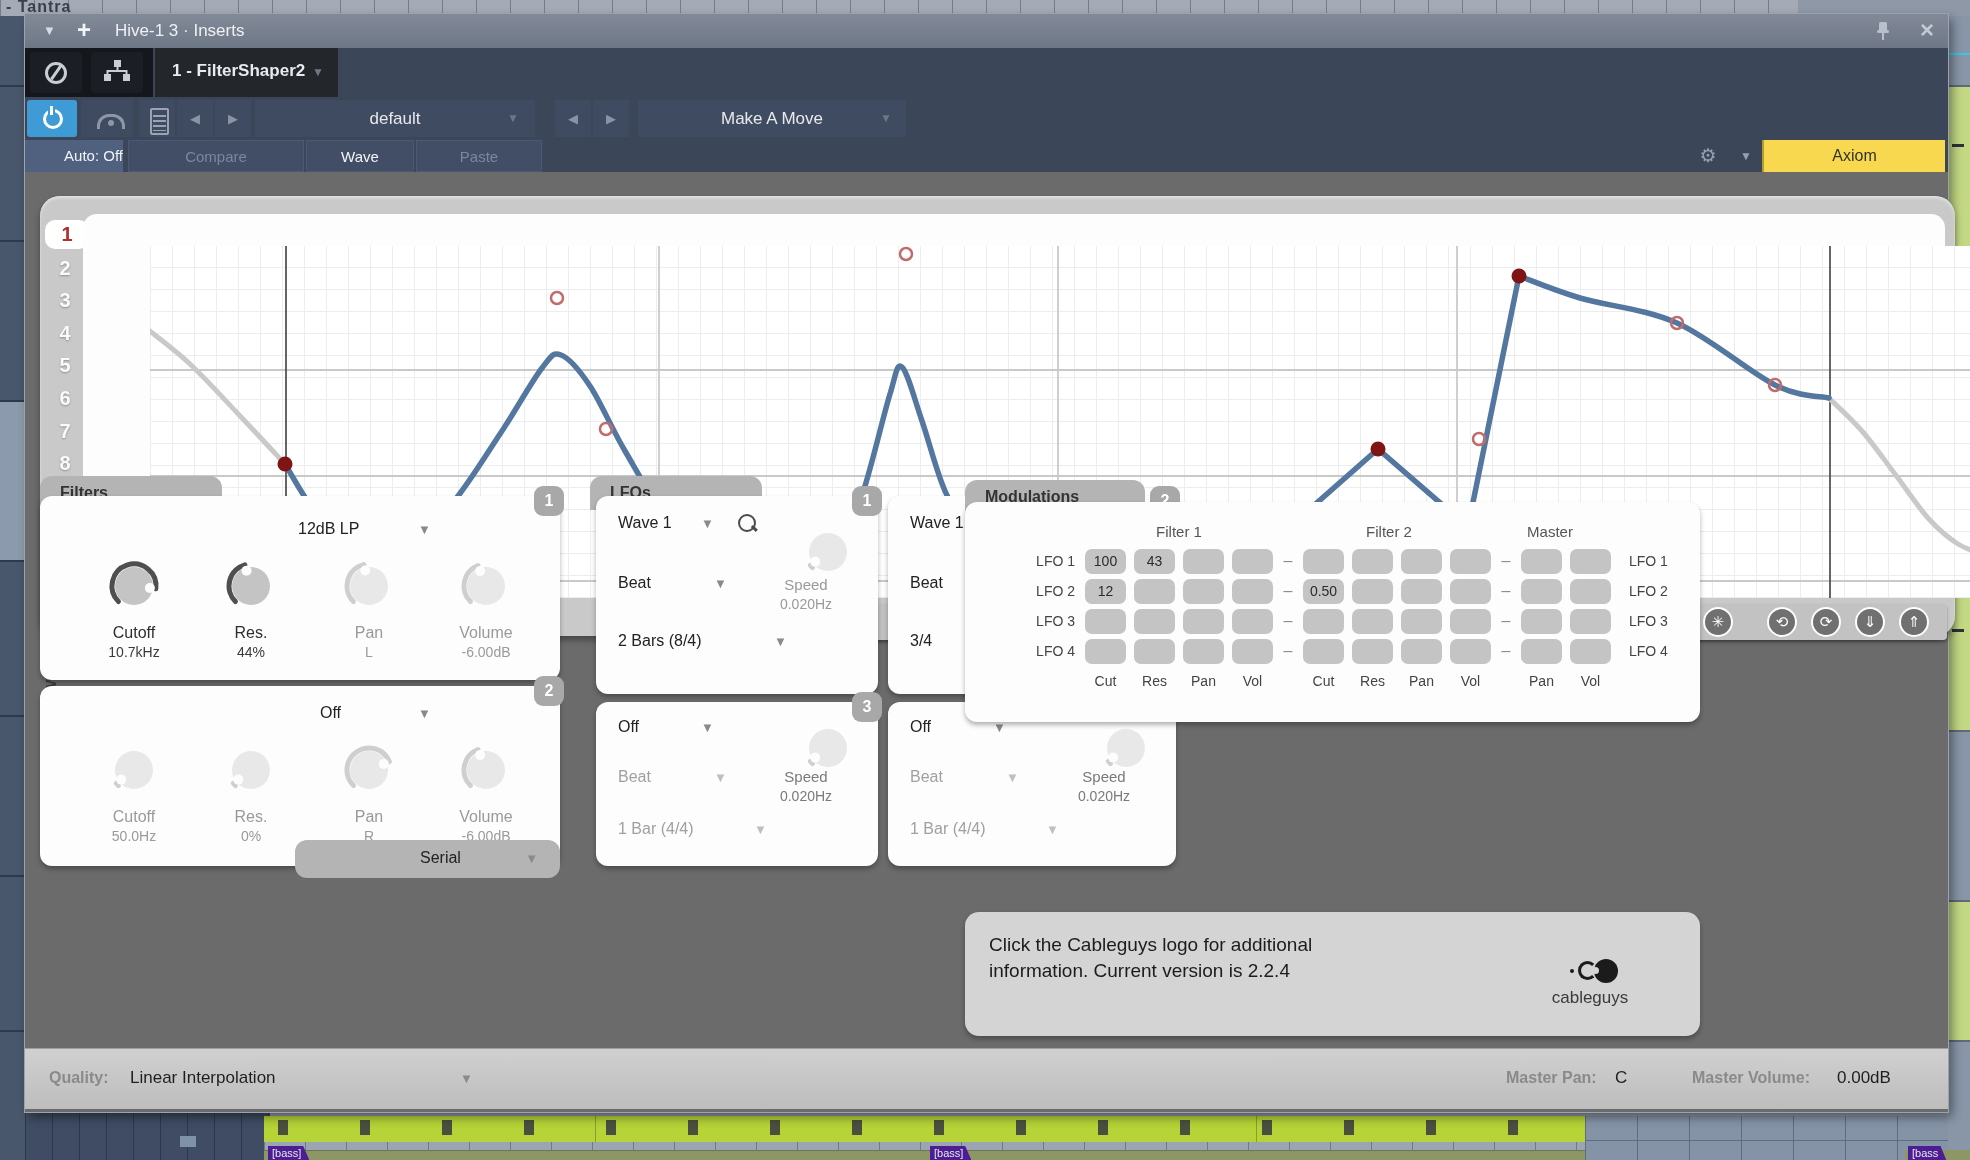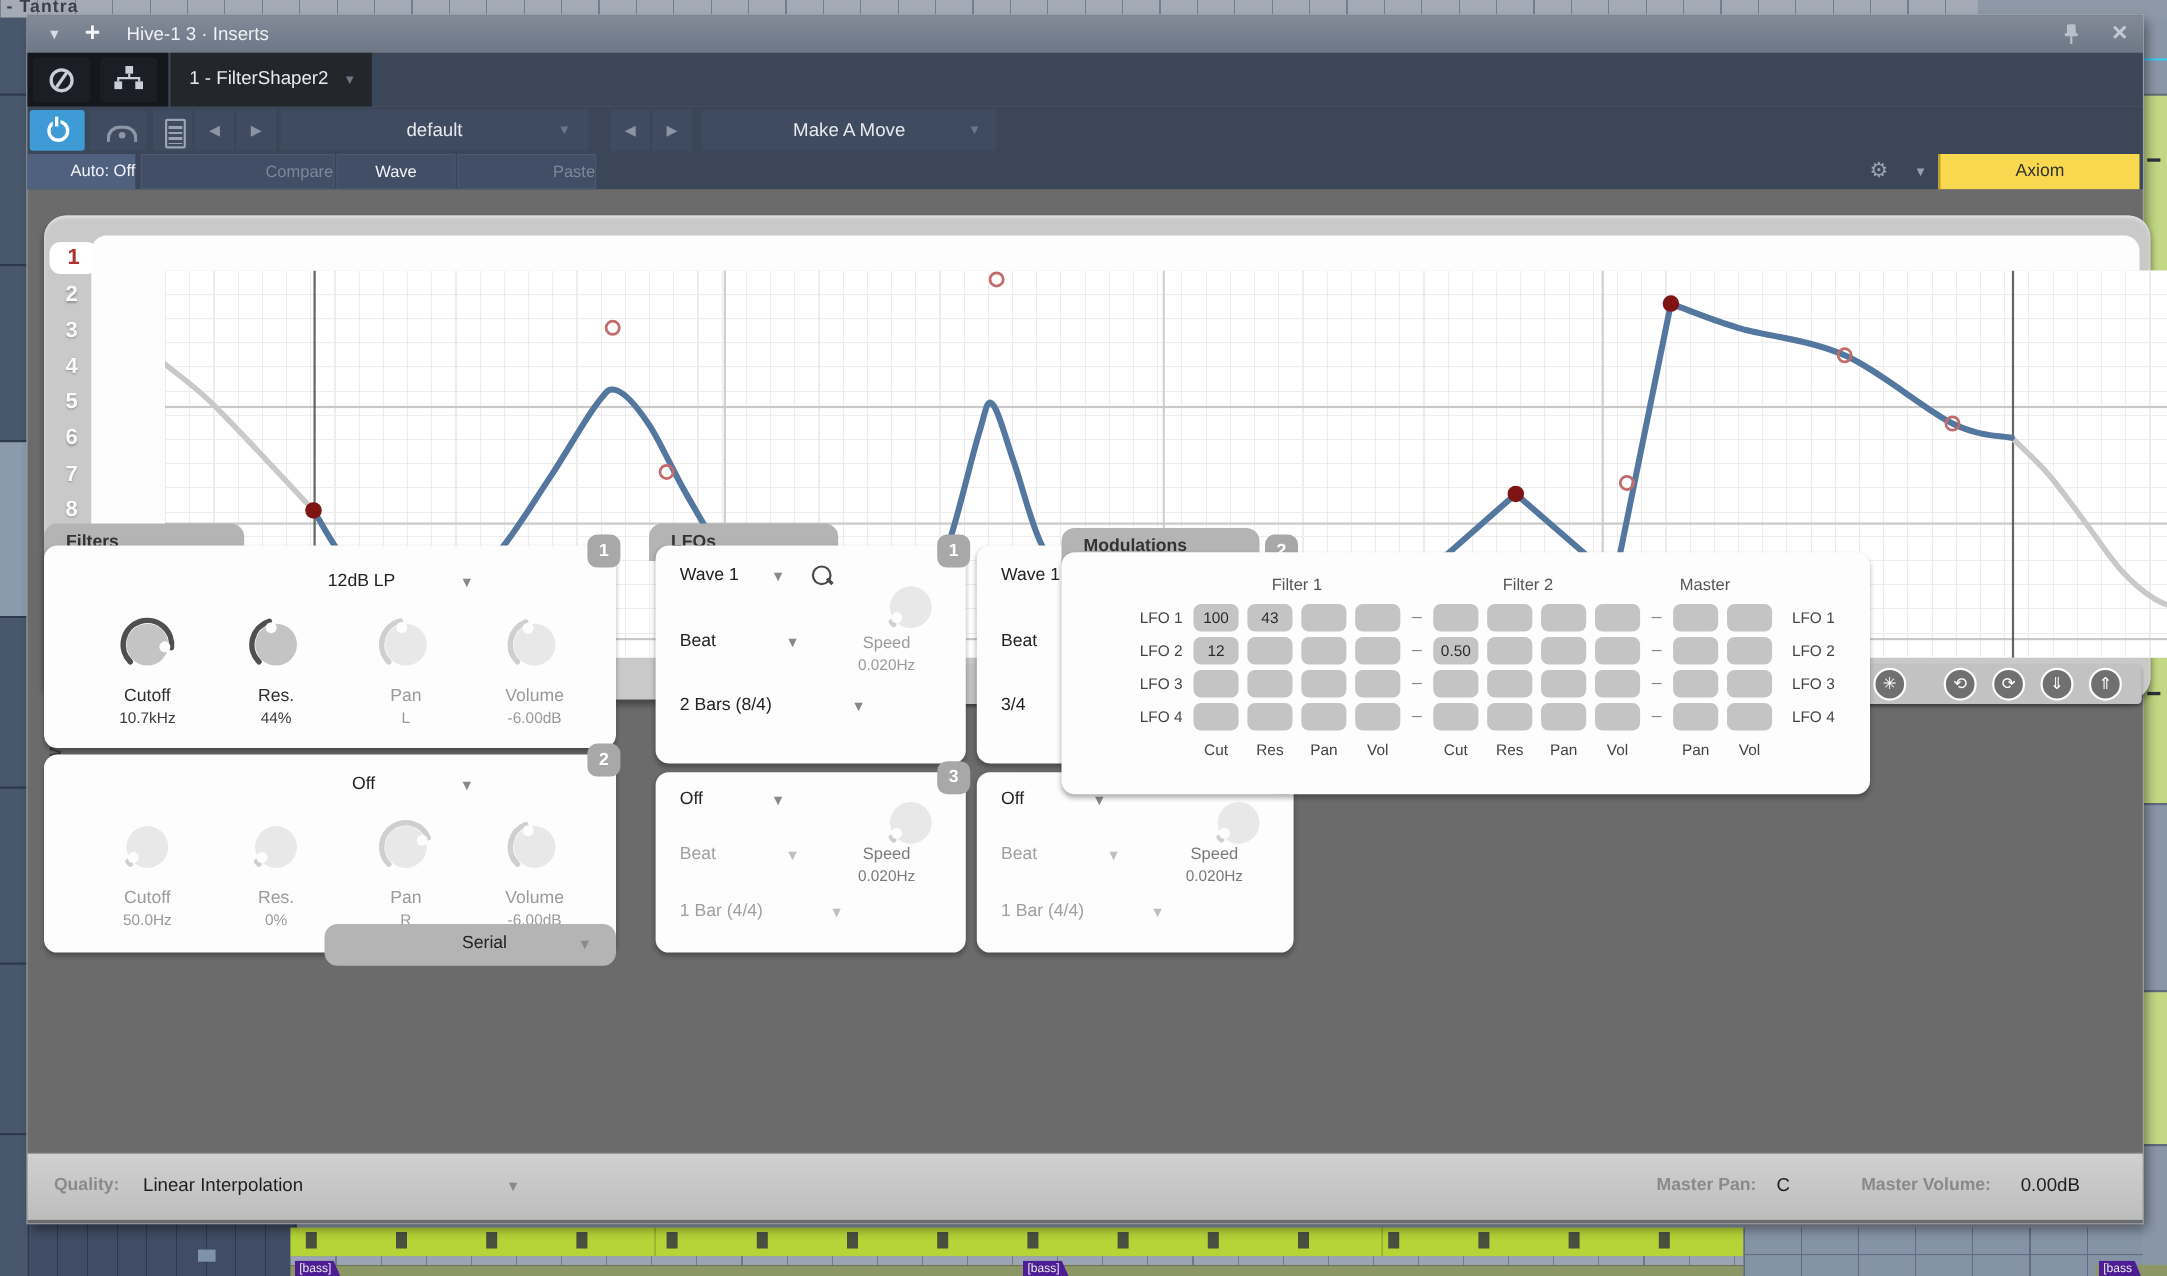--- a/index.html
+++ b/index.html
@@ -42,38 +42,38 @@
     color:#eef0f3;font-size:17px;}
   .titlebar .caret{position:absolute;left:18px;top:9px;color:#d8dce2;font-size:13px;}
   .titlebar .plus{position:absolute;left:52px;top:2px;color:#f2f4f7;font-size:24px;font-weight:bold;}
   .titlebar .ttl{position:absolute;left:90px;top:7px;}
   .xicon{position:absolute;right:14px;top:2px;color:#c3cad4;font-size:24px;font-weight:bold;}
   .row2{left:0;top:34px;width:100%;height:49px;background:#3b4658;}
   .row2-dark{position:absolute;left:0;top:0;width:128px;height:49px;background:#14171c;}
   .iconbtn{position:absolute;top:4px;width:52px;height:41px;background:#1b1f25;border-radius:4px;}
   .circ-slash{position:absolute;left:15px;top:10px;width:16px;height:16px;border:3px solid #c9ced6;border-radius:50%;}
   .circ-slash:after{content:"";position:absolute;left:7px;top:-2px;width:3px;height:18px;background:#c9ced6;transform:rotate(35deg);}
-  .plug-dd{position:absolute;left:130px;top:0;width:183px;height:49px;background:#23272c;color:#e8eaee;font-size:17px;}
+  .plug-dd{position:absolute;left:130px;top:0;width:183px;height:49px;background:#23272c;color:#e8eaee;font-size:17px;font-weight:bold;}
   .plug-dd span.lbl{position:absolute;left:17px;top:13px;}
   .dd-caret{color:#6f7683;font-size:12px;}
   .row3{left:0;top:83px;width:100%;height:43px;background:#3b4658;}
   .sqbtn{position:absolute;top:3px;height:37px;background:#3f4b60;color:#8b94a3;text-align:center;}
   .power{left:2px;width:50px;background:#3f9bd6;border-radius:3px;}
   .power-icon{position:absolute;left:16px;top:9px;width:14px;height:14px;border:3px solid #fff;border-radius:50%;}
   .power-icon:after{content:"";position:absolute;left:4px;top:-6px;width:3px;height:9px;background:#fff;box-shadow:0 0 0 2px #3f9bd6;}
   .arcbtn-arc{position:absolute;left:16px;top:14px;width:22px;height:12px;border:3px solid #8c96a6;border-bottom:none;border-radius:12px 12px 0 0;}
   .arcbtn-dot{position:absolute;left:27px;top:20px;width:6px;height:6px;background:#8c96a6;border-radius:50%;}
   .docicon{position:absolute;left:11px;top:8px;width:13px;height:19px;border:2px solid #9aa3b1;border-radius:2px;
     background:repeating-linear-gradient(#9aa3b1 0 2px,transparent 2px 5px);background-clip:content-box;padding:2px 1px;}
   .tri{font-size:13px;line-height:37px;}
   .preset-dd{color:#e7e9ed;font-size:17px;line-height:37px;}
   .row4{left:0;top:126px;width:100%;height:32px;background:#3b4658;}
   .r4btn{position:absolute;top:0;height:32px;line-height:32px;text-align:center;font-size:15px;background:#414e66;border:1px solid #4a5a74;box-sizing:border-box;}
   .autooff{background:#50617f;color:#f0f3f7;border:none;text-align:right;}
-  .dim-txt{color:#7c879a;text-align:right;}
+  .dim-txt{color:#7c879a;}
   .lit-txt{color:#f2f4f6;}
   .gearbtn{position:absolute;top:0;width:36px;height:32px;color:#97a0af;font-size:19px;line-height:32px;text-align:center;}
   .axiom{position:absolute;top:0;width:181px;height:32px;background:#f7d84f;color:#33332b;font-size:16px;
     line-height:32px;text-align:center;border-left:2px solid #b59b2e;}
 
   
   .wavepanel{left:15px;top:182px;width:1915px;height:440px;background:#c9c9c9;border-radius:20px;
     box-shadow:inset 0 2px 3px #e2e2e2,0 4px 6px rgba(0,0,0,.35);}
   .wavecard{position:absolute;left:43px;top:18px;width:1862px;height:376px;background:#fdfdfd;border-radius:14px;}
   .plot{position:absolute;left:67px;top:32px;width:1838px;height:352px;background:#fff;
@@ -567,20 +567,32 @@
           <div class="mfoot">Cut</div>
           <div class="mfoot">Res</div>
           <div class="mfoot">Pan</div>
           <div class="mfoot">Vol</div>
           <div class="mdash"></div>
           <div class="mfoot">Pan</div>
           <div class="mfoot">Vol</div>
         </div>
       </div>
 
+    <div class="abs infobox">
+      <div class="infotext">
+        <div>Click the Cableguys logo for additional</div>
+          <div>information. Current version is 2.2.4</div>
+      </div>
+      <div class="cglogo">
+        <span class="dot"></span>
+          <span class="oc"></span>
+          <span class="fc"></span>
+      </div>
+      <div class="cgname">cableguys</div>
+    </div>
 
     <div class="abs qualitybar">
       <span class="abs qlabel" style="left:24px;top:20px;">Quality:</span>
       <span class="abs qvalue" style="left:105px;top:19px;">Linear Interpolation</span>
       <span class="abs caret-g" style="left:435px;top:22px;">▼</span>
       <span class="abs qlabel" style="left:1481px;top:20px;">Master Pan:</span>
       <span class="abs qvalue" style="left:1590px;top:19px;">C</span>
       <span class="abs qlabel" style="left:1667px;top:20px;">Master Volume:</span>
       <span class="abs qvalue" style="left:1812px;top:19px;">0.00dB</span>
     </div>

